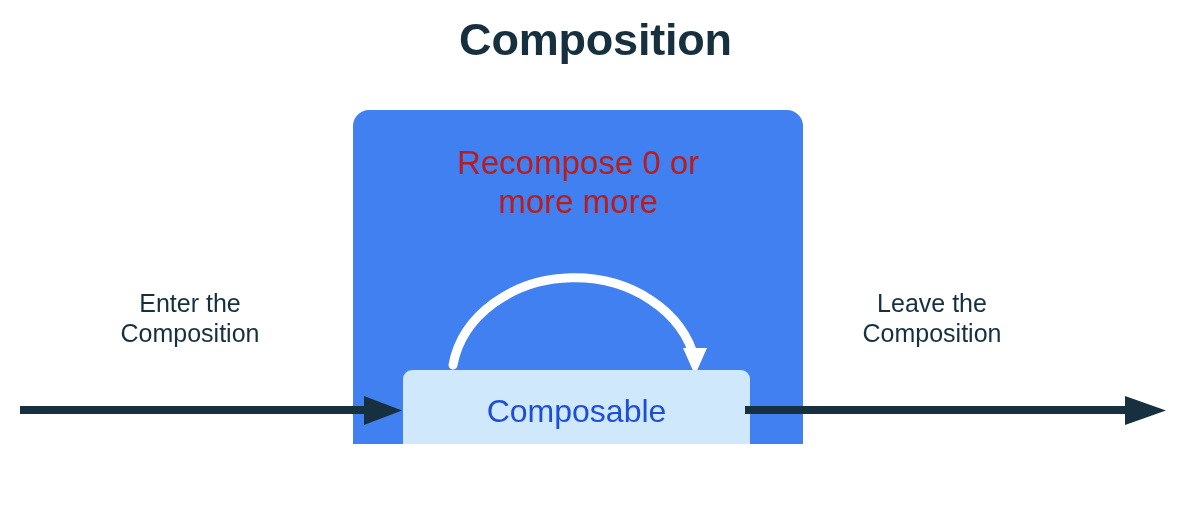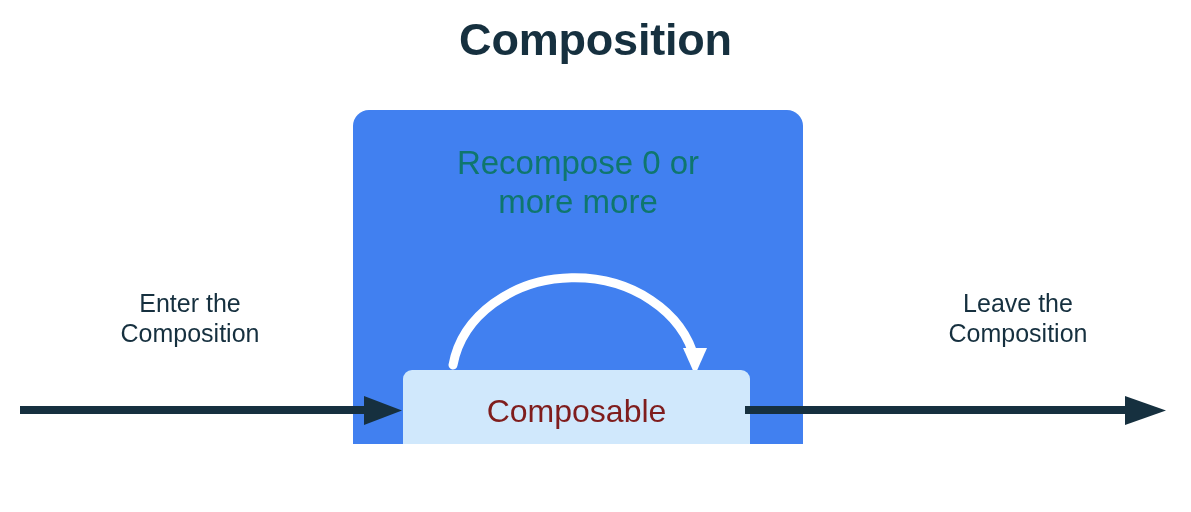--- a/index.html
+++ b/index.html
@@ -44,21 +44,21 @@
     border-radius: 16px;
   }
 
   
   #recompose-label {
     position: absolute;
     left: 373px;
     top: 144px;
     width: 410px;
     text-align: center;
-    color: #0f766e;
+    color: #b91c1c;
     font-size: 33px;
     line-height: 1.18;
     font-weight: normal;
   }
 
   
   #recompose-loop {
     position: absolute;
     left: 353px;
     top: 110px;
@@ -74,21 +74,21 @@
     top: 370px;
     width: 347px;
     height: 82px;
     background: #d0e8fc;
     border-radius: 9px;
     display: flex;
     align-items: center;
     justify-content: center;
   }
   #composable-label {
-    color: #7f1d1d;
+    color: #1d4ed8;
     font-size: 32px;
     line-height: 1;
     font-weight: normal;
   }
 
   
   #enter-arrow, #leave-arrow {
     position: absolute;
     top: 388px;
     height: 45px;
@@ -99,21 +99,21 @@
   
   .flow-caption {
     position: absolute;
     text-align: center;
     color: #16303f;
     font-size: 25px;
     line-height: 1.2;
     font-weight: normal;
   }
   #enter-caption { left: 45px;  top: 288px; width: 290px; }
-  #leave-caption { left: 868px; top: 288px; width: 300px; }
+  #leave-caption { left: 782px; top: 288px; width: 300px; }
 </style>
 </head>
 <body>
 
 <div id="stage">
 
   <div id="diagram-title">Composition</div>
 
   <div id="composition-box"></div>
 

